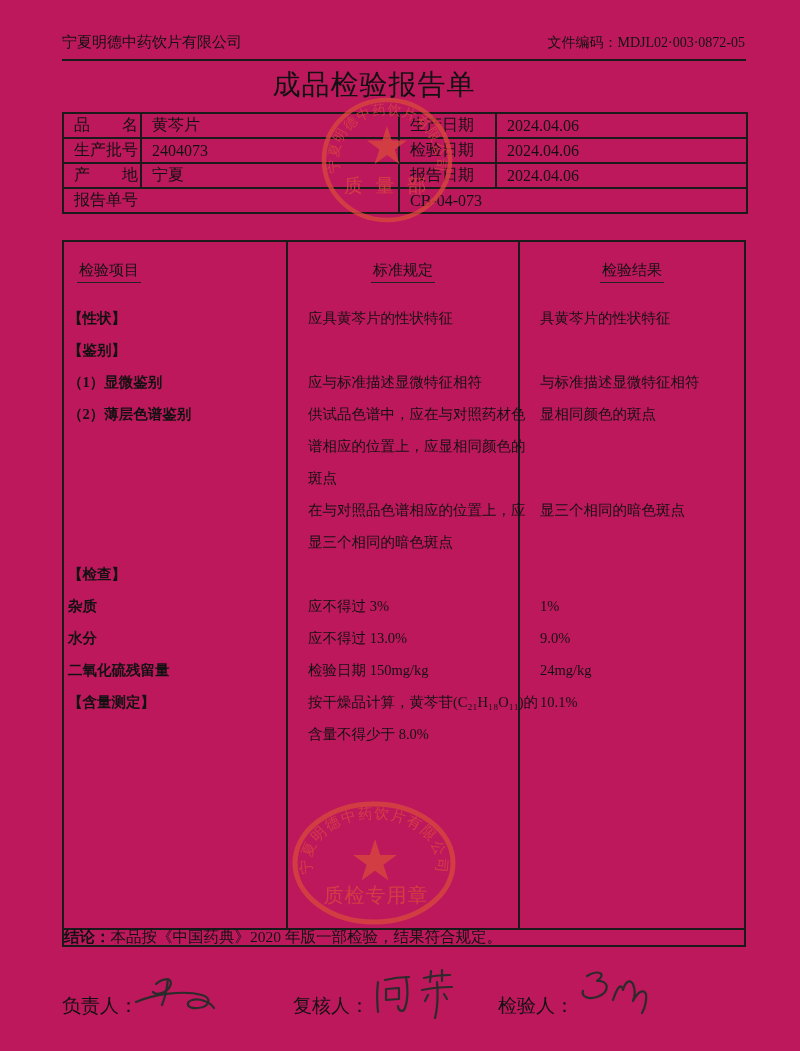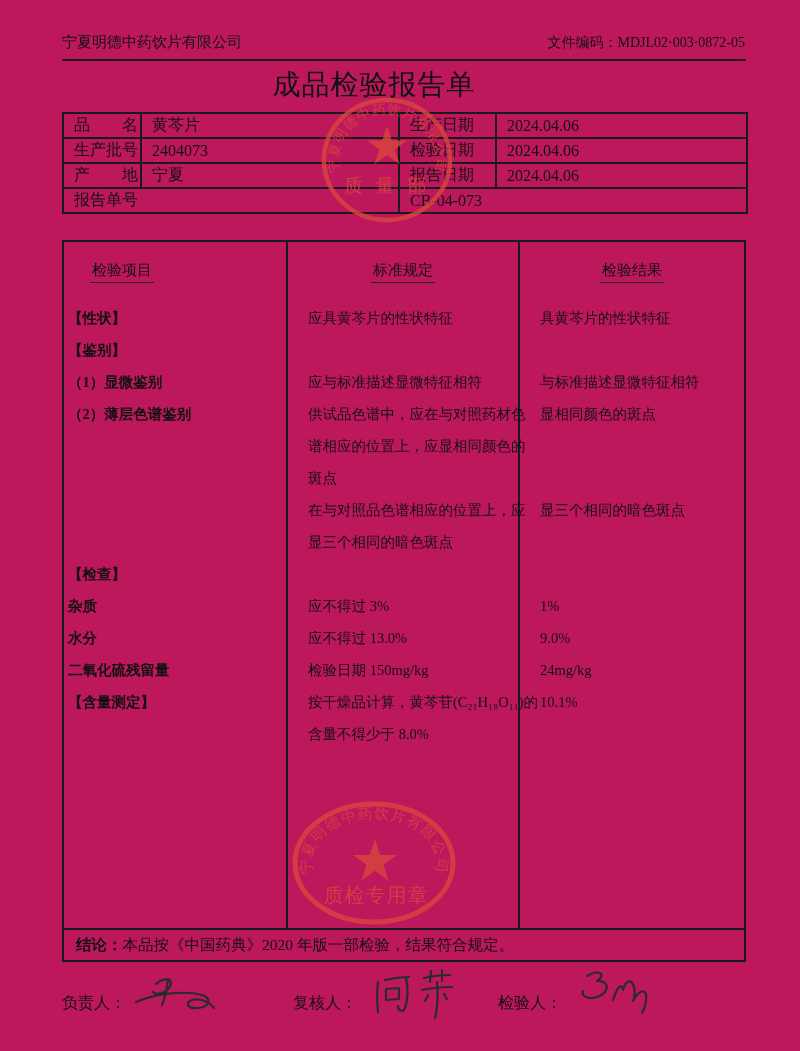--- a/index.html
+++ b/index.html
@@ -21,33 +21,33 @@
                   white-space: nowrap; overflow: hidden; }
   td.w1 { width: 78px; } td.w2 { width: 258px; } td.w3 { width: 97px; padding-left: 8px; } td.w4 { width: 251px; }
   
   .main-table { position: absolute; left: 62px; top: 240px; width: 684px; height: 690px;
                 border: 2px solid var(--line); display: flex; font-size: 14.5px; }
   .mcol { position: relative; height: 100%; }
   .mcol.c1 { width: 224px; border-right: 2px solid var(--line); }
   .mcol.c2 { width: 232px; border-right: 2px solid var(--line); }
   .mcol.c3 { flex: 1; }
   .mhead { height: 60px; display: flex; align-items: center; justify-content: center; font-size: 15px; }
-  .mcol.c1 .mhead { justify-content: flex-start; padding-left: 26px; }
+  .mcol.c1 .mhead { justify-content: flex-start; padding-left: 13px; }
   .mhead span { border-bottom: 1px solid #222; padding: 0 2px 2px 2px; }
   .tline { height: 32px; line-height: 32px; white-space: nowrap; overflow: visible; }
   .mcol.c1 .tline { padding-left: 4px; font-weight: bold; }
   .mcol.c2 .tline { padding-left: 20px; }
   .mcol.c3 .tline { padding-left: 20px; }
   
-  .conclusion { position: absolute; left: 62px; top: 928px; width: 684px; height: 34px;
+  .conclusion { position: absolute; left: 62px; top: 928px; width: 684px; height: 19px;
                 border: 2px solid var(--line); display: flex; align-items: center;
-                padding-left: 12px; font-size: 15.5px; }
+                font-size: 15.5px; }
   .conclusion b { font-weight: bold; }
   
-  .sig-label { position: absolute; font-size: 16px; top: 993px; }
+  .sig-label { position: absolute; font-size: 19px; top: 993px; }
   .sig-svg { position: absolute; }
   .sig-svg path { stroke: #2b2b2b; stroke-width: 2.2; fill: none;
                   stroke-linecap: round; stroke-linejoin: round; }
   
   .stamp { position: absolute; opacity: 0.8; pointer-events: none; }
   .stamp .ring { fill: none; stroke: var(--stamp); }
   .stamp text { fill: var(--stamp); font-family: "Liberation Serif", "DejaVu Serif", serif; }
   .stamp .star { fill: var(--stamp); }
 </style>
 </head>

